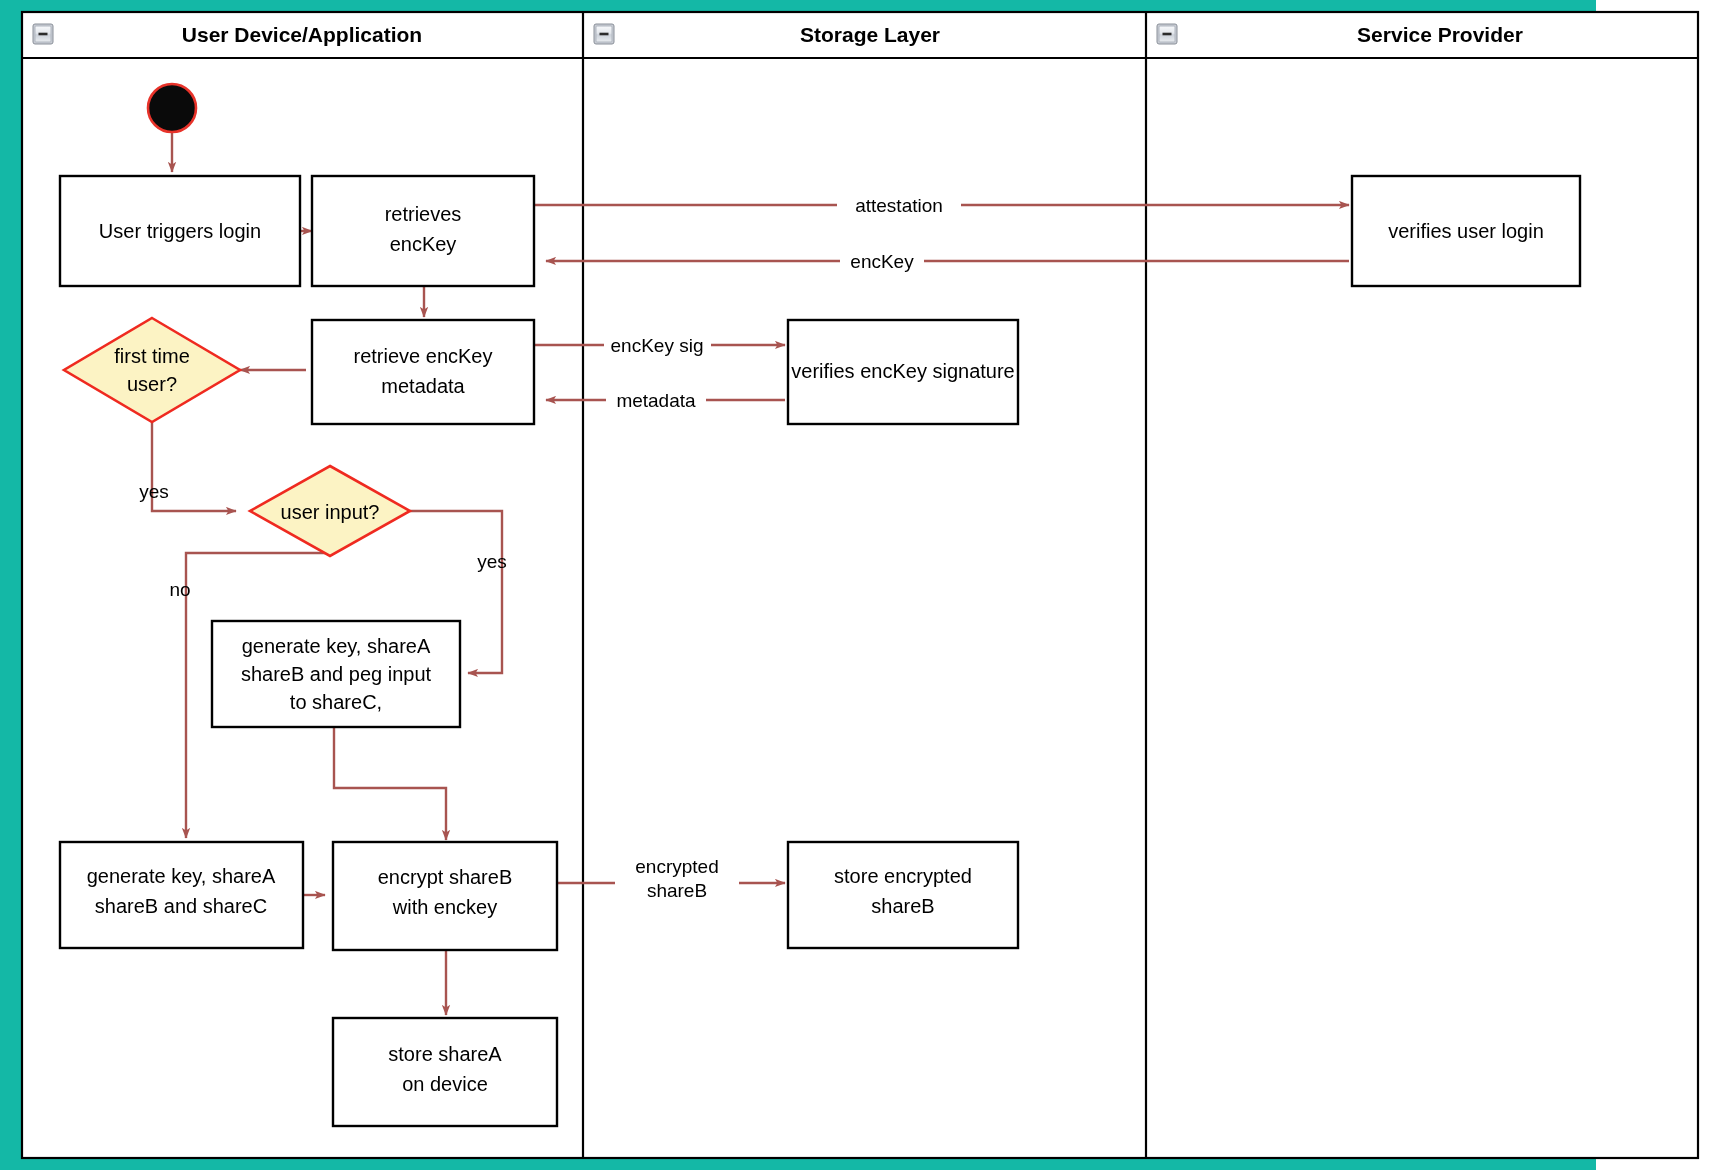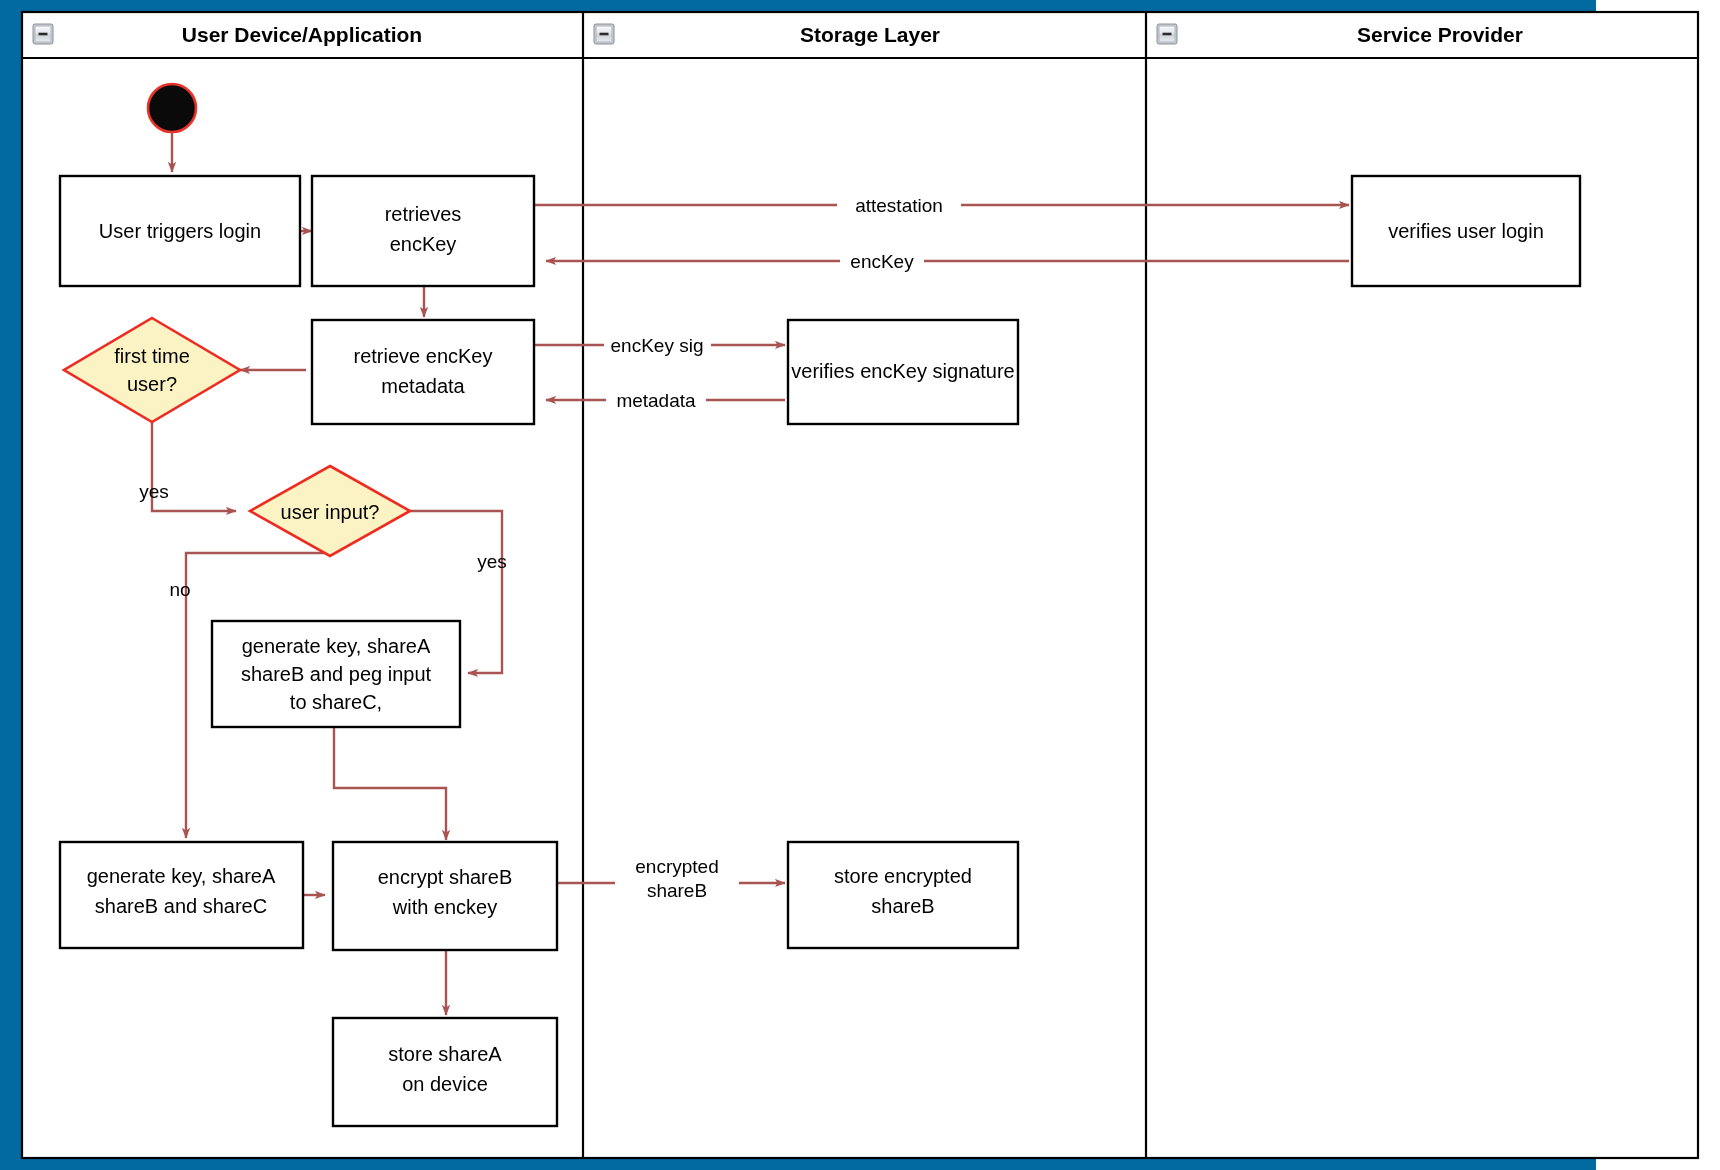--- a/index.html
+++ b/index.html
@@ -10,21 +10,21 @@
   body {
     width: 1720px;
     height: 1170px;
     font-family: "Liberation Sans", sans-serif;
     overflow: hidden;
   }
   #diagram-root {
     position: relative;
     width: 1596px;
     height: 1170px;
-    background: #0369a1;
+    background: #14b8a6;
     text-align: right;
   }
   svg#diagram-svg {
     position: absolute;
     top: 0;
     left: 0;
     width: 1720px;
     height: 1170px;
     display: block;
   }

